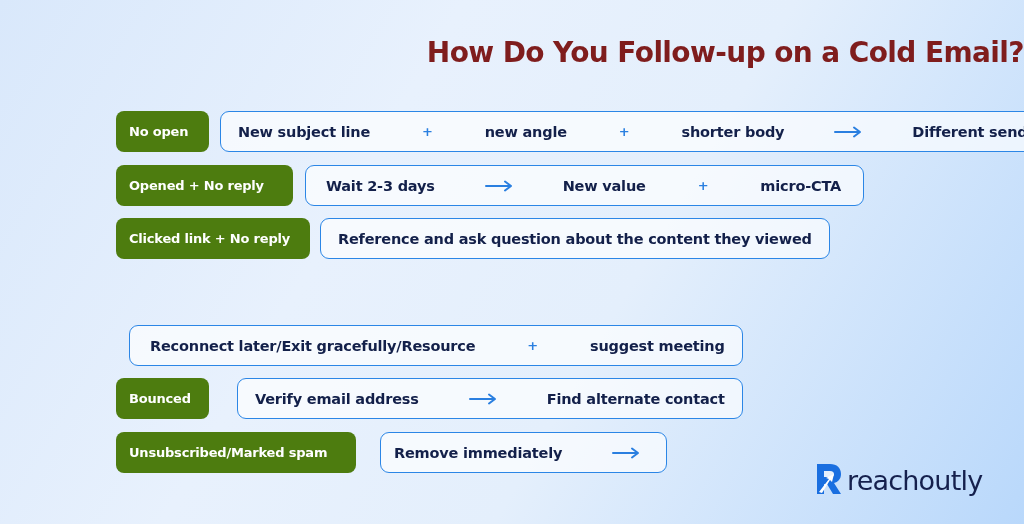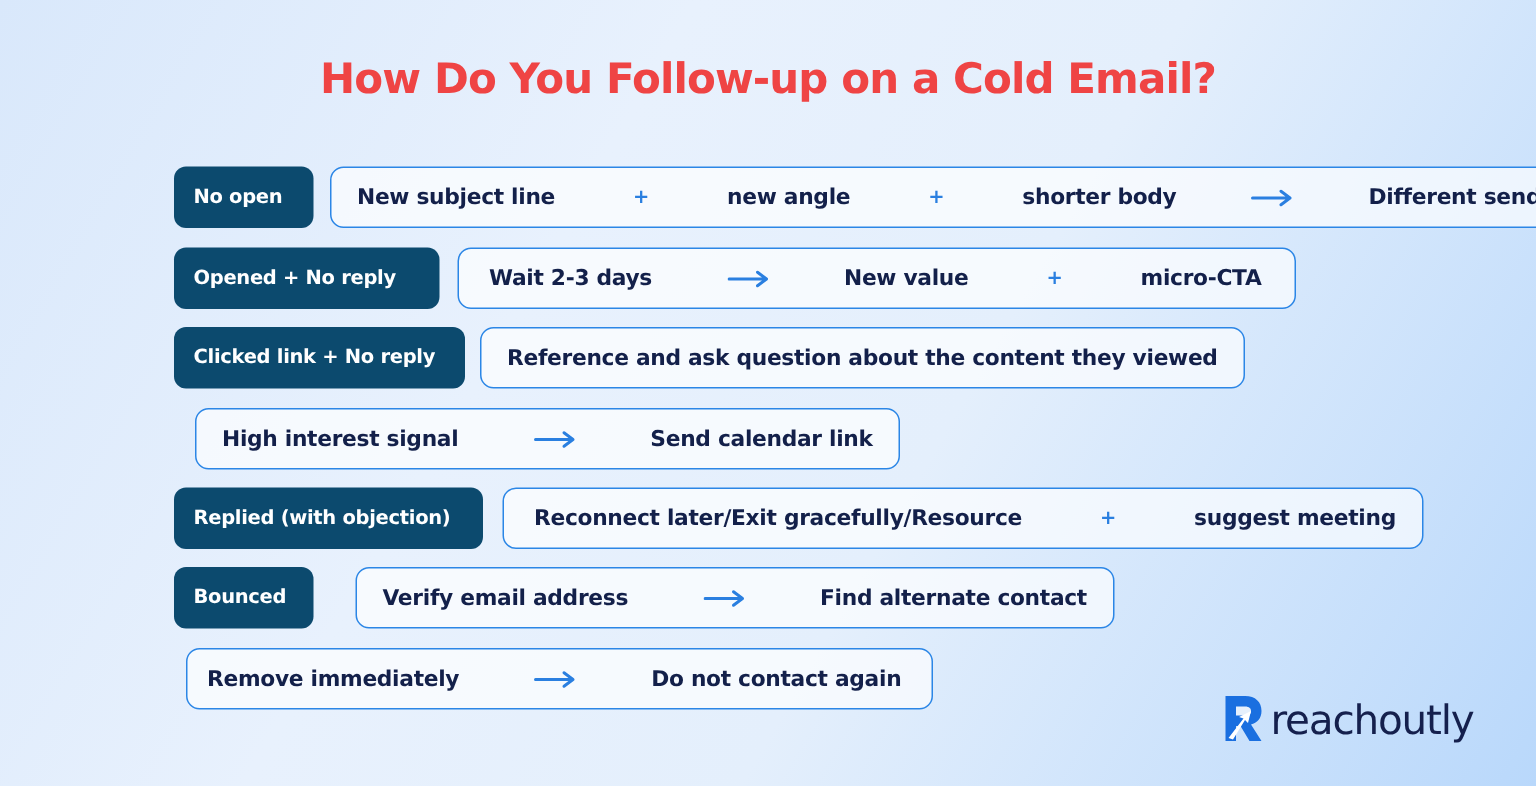--- a/index.html
+++ b/index.html
@@ -6,36 +6,36 @@
     html, body { width: 1024px; height: 524px; overflow: hidden; }
     body {
       font-family: "DejaVu Sans", sans-serif;
       background: linear-gradient(120deg, #d9e8fb 0%, #e8f1fd 35%, #e4effc 60%, #b9d8fb 100%);
       position: relative;
       color: #13204a;
     }
     .title {
       position: absolute;
       top: 36px; left: 0; width: 1024px;
-      text-align: center;
+      text-align: right;
       font-family: "DejaVu Sans", sans-serif;
       font-weight: bold;
       font-size: 28px;
       letter-spacing: -0.6px;
-      color: #ef4444;
+      color: #7f1d1d;
     }
     .rows { position: absolute; left: 116px; top: 111px; }
     .row {
       position: absolute; left: 0;
       display: flex; align-items: center;
       height: 41px;
     }
     .status {
       height: 41px;
-      background: #0c4a6e;
+      background: #4d7c0f;
       color: #ffffff;
       border-radius: 8px;
       font-weight: bold;
       font-size: 13px;
       display: flex; align-items: center;
       padding: 0 13px;
       white-space: nowrap;
       letter-spacing: -0.2px;
     }
     .status .two-line {
@@ -118,35 +118,23 @@
   <div class="row" style="top:107px">
     <div class="status" style="width:194px">
       <span>Clicked link + No reply</span>
     </div>
     <div class="action" style="margin-left:10px">
       <span>Reference and ask question about the content they viewed</span>
     </div>
   </div>
 
   <div class="row" style="top:161px">
-    <div class="action" style="margin-left:14px">
-      <span>High interest signal</span>
-      <span class="sep-arrow">
-          <svg width="28" height="12" viewBox="0 0 28 12">
-            <path d="M1 6 H25 M20 1.5 L26 6 L20 10.5" stroke="#2a7fe0" stroke-width="2" fill="none" stroke-linecap="round" stroke-linejoin="round"></path>
-          </svg>
-        </span>
-      <span>Send calendar link</span>
-    </div>
   </div>
 
   <div class="row" style="top:214px">
-    <div class="status" style="width:206px">
-      <span>Replied (with objection)</span>
-    </div>
     <div class="action" style="margin-left:13px; padding-left:20px">
       <span>Reconnect later/Exit gracefully/Resource</span>
       <span class="sep-plus">+</span>
       <span>suggest meeting</span>
     </div>
   </div>
 
   <div class="row" style="top:267px">
     <div class="status" style="width:93px">
       <span>Bounced</span>
@@ -156,28 +144,30 @@
       <span class="sep-arrow">
           <svg width="28" height="12" viewBox="0 0 28 12">
             <path d="M1 6 H25 M20 1.5 L26 6 L20 10.5" stroke="#2a7fe0" stroke-width="2" fill="none" stroke-linecap="round" stroke-linejoin="round"></path>
           </svg>
         </span>
       <span>Find alternate contact</span>
     </div>
   </div>
 
   <div class="row" style="top:321px">
-    <div class="action" style="margin-left:8px; padding-left:13px; padding-right:20px">
+    <div class="status" style="width:240px">
+      <span>Unsubscribed/Marked spam</span>
+    </div>
+    <div class="action" style="margin-left:24px; padding-left:13px; padding-right:20px">
       <span>Remove immediately</span>
       <span class="sep-arrow">
           <svg width="28" height="12" viewBox="0 0 28 12">
             <path d="M1 6 H25 M20 1.5 L26 6 L20 10.5" stroke="#2a7fe0" stroke-width="2" fill="none" stroke-linecap="round" stroke-linejoin="round"></path>
           </svg>
         </span>
-      <span>Do not contact again</span>
     </div>
   </div>
 
 </div>
 
 <div class="logo">
   <svg class="logo-mark" viewBox="0 0 28 34">
     <path d="M2 2 H15 C22 2 26 6 26 12 C26 17 23 20 19 21 L26 32 H18 L12 22 H9 V32 H2 Z" fill="#1a6fe0"></path>
     <path d="M9 9 H15 C18 9 19 10.5 19 12 C19 14 18 15 15 15 H9 Z" fill="#e6f0fc"></path>
     <path d="M4 30 L14 17 L11 16 L19 12 L17 20 L15 18 L7 31 Z" fill="#ffffff"></path>

